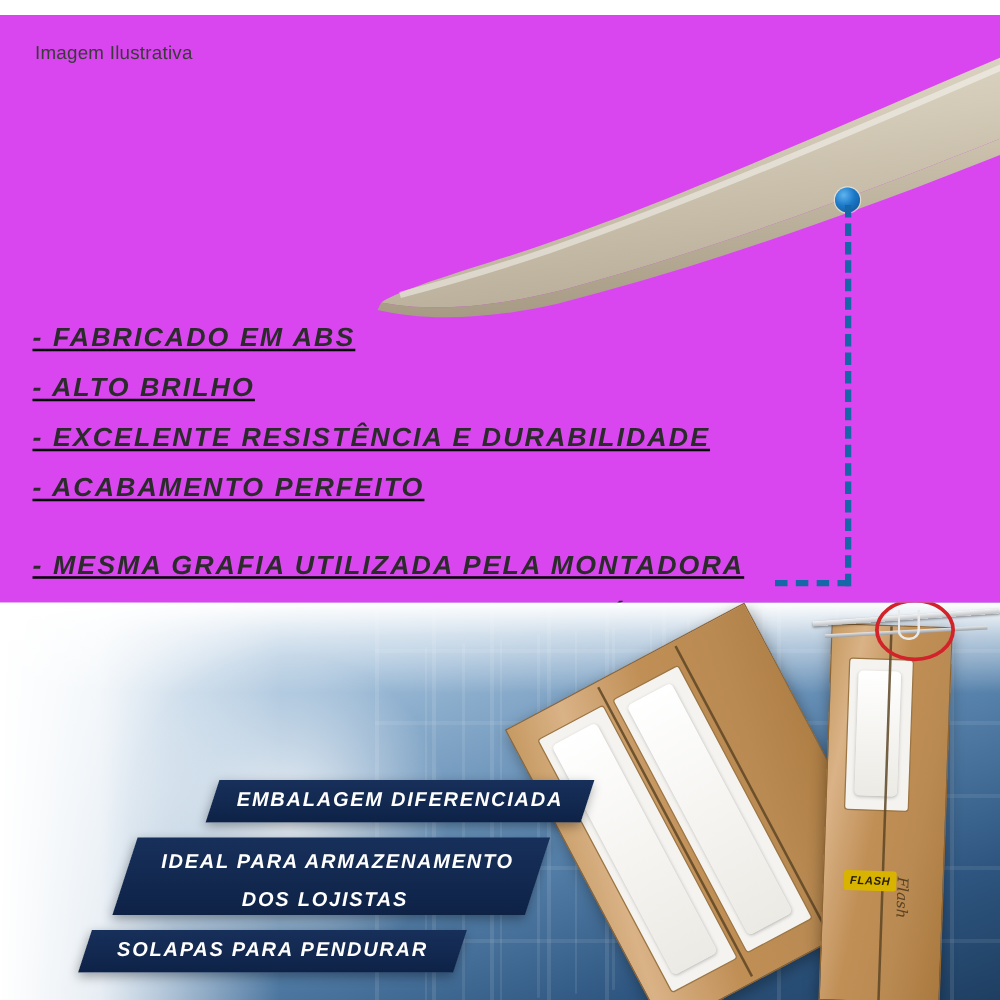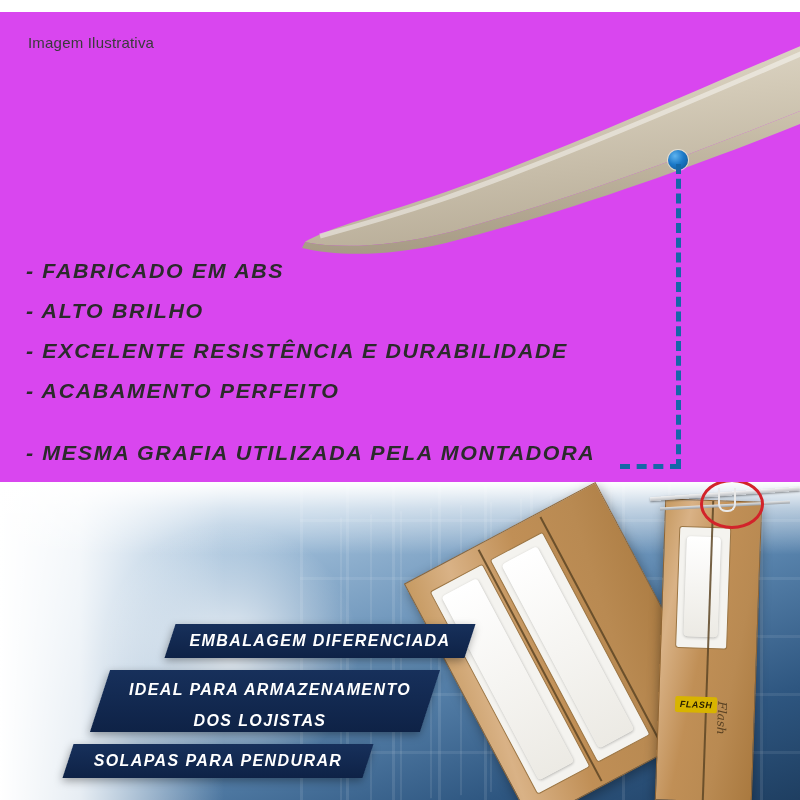--- a/index.html
+++ b/index.html
@@ -71,20 +71,21 @@
     height: 0;
     border-top: 5px dashed #1567a8;
   }
 
   
   .features {
     position: absolute;
     left: 26px;
     top: 248px;
     width: 600px;
+    text-decoration: underline;
   }
   .feature-line {
     font-family: "Liberation Sans", sans-serif;
     font-weight: bold;
     font-style: italic;
     font-size: 21px;
     letter-spacing: 1.6px;
     color: #2b2b2b;
     line-height: 1.0;
     margin-bottom: 19px;

